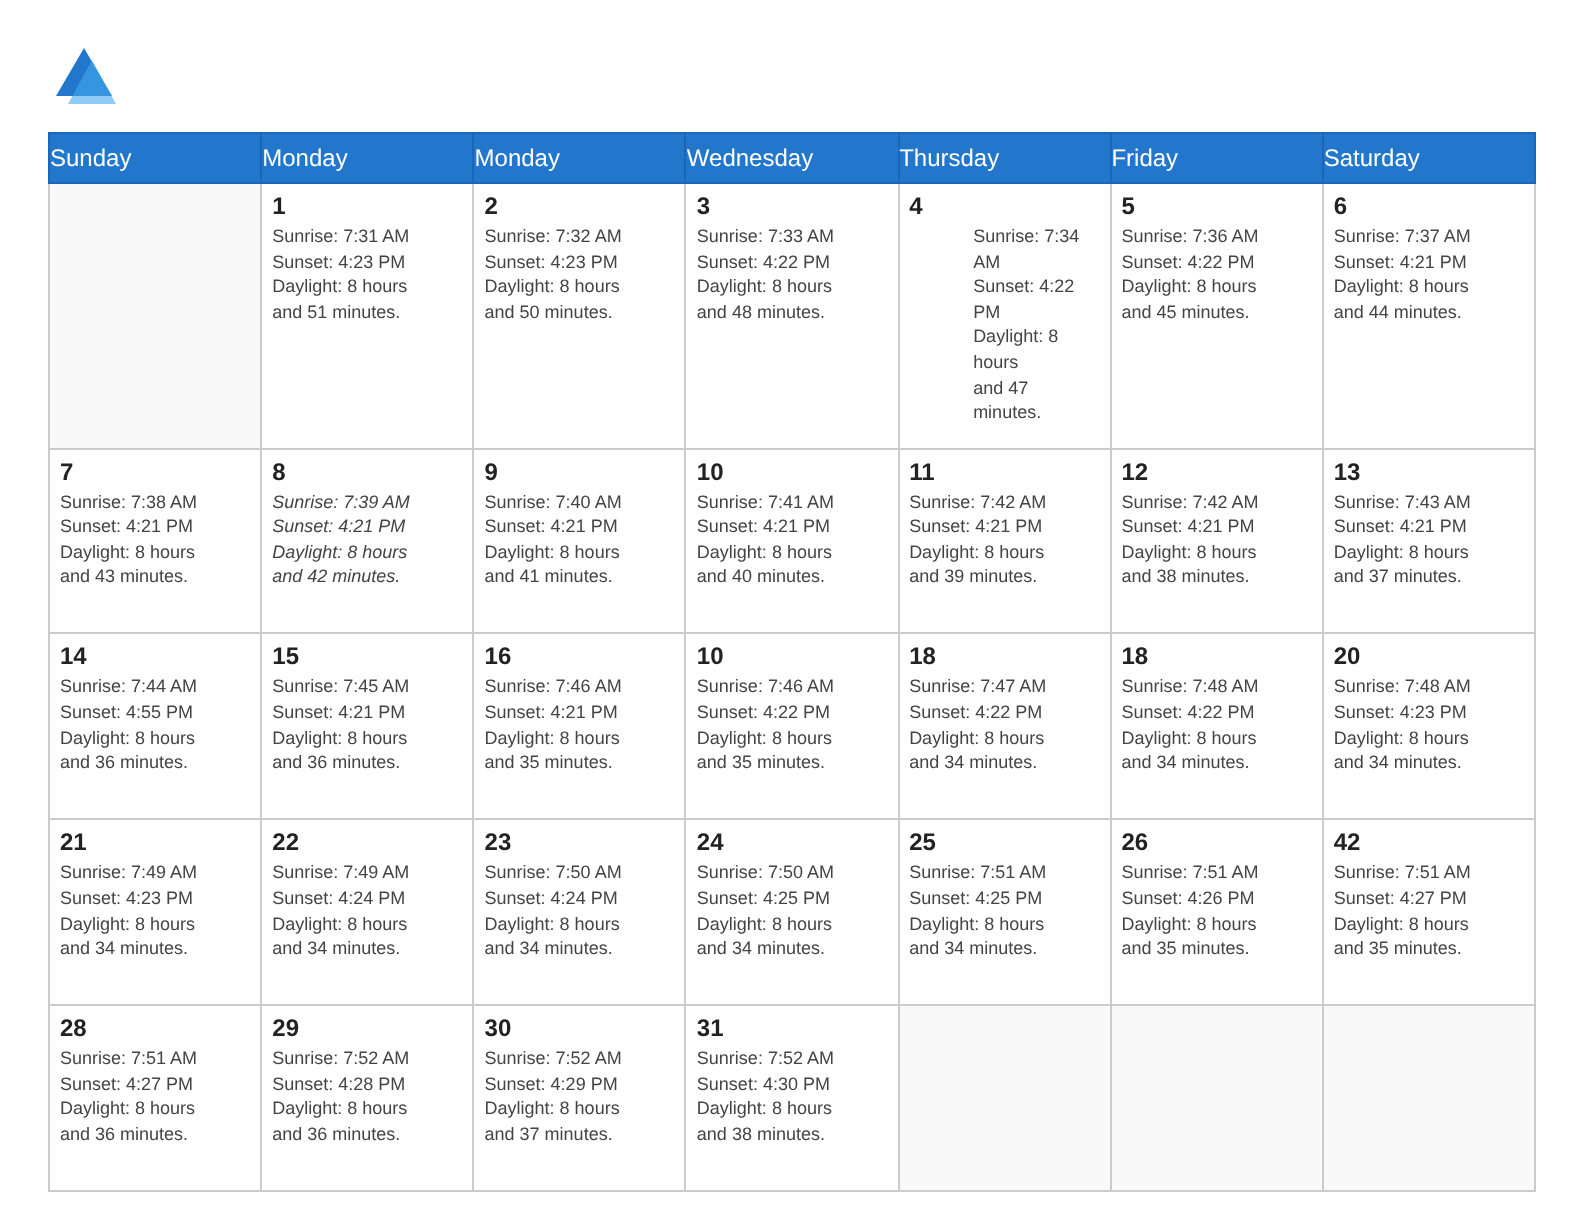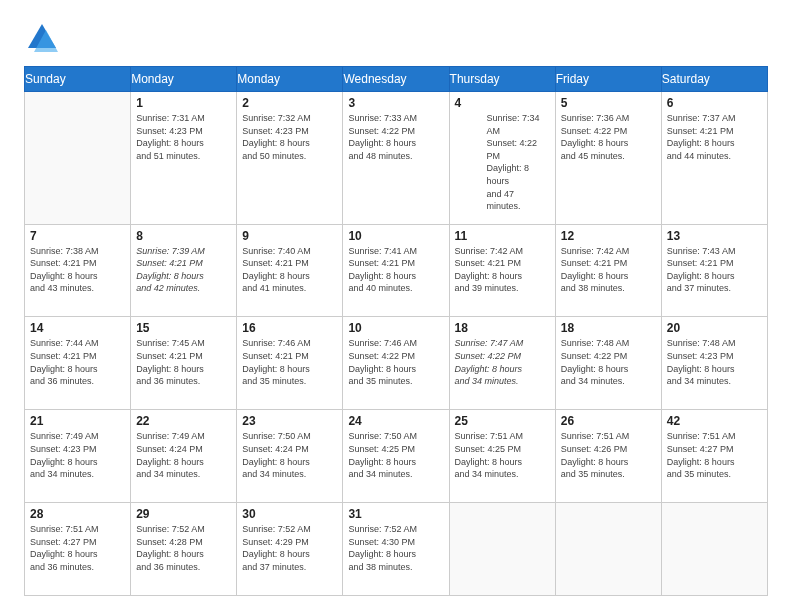--- a/index.html
+++ b/index.html
@@ -228,21 +228,21 @@
             <div class="day-info" style="white-space: pre-line;">Sunrise: 7:43 AM
 Sunset: 4:21 PM
 Daylight: 8 hours
 and 37 minutes.</div>
           </td>
         </tr>
         <tr>
           <td>
             <span class="day-number">14</span>
             <div class="day-info" style="white-space: pre-line;">Sunrise: 7:44 AM
-Sunset: 4:21 PM
+Sunset: 4:55 PM
 Daylight: 8 hours
 and 36 minutes.</div>
           </td>
           <td>
             <span class="day-number">15</span>
             <div class="day-info" style="white-space: pre-line;">Sunrise: 7:45 AM
 Sunset: 4:21 PM
 Daylight: 8 hours
 and 36 minutes.</div>
           </td>
@@ -255,21 +255,21 @@
           </td>
           <td>
             <span class="day-number">10</span>
             <div class="day-info" style="white-space: pre-line;">Sunrise: 7:46 AM
 Sunset: 4:22 PM
 Daylight: 8 hours
 and 35 minutes.</div>
           </td>
           <td>
             <span class="day-number">18</span>
-            <div class="day-info" style="white-space: pre-line; font-style: italic;">Sunrise: 7:47 AM
+            <div class="day-info" style="white-space: pre-line;">Sunrise: 7:47 AM
 Sunset: 4:22 PM
 Daylight: 8 hours
 and 34 minutes.</div>
           </td>
           <td>
             <span class="day-number">18</span>
             <div class="day-info" style="white-space: pre-line;">Sunrise: 7:48 AM
 Sunset: 4:22 PM
 Daylight: 8 hours
 and 34 minutes.</div>

